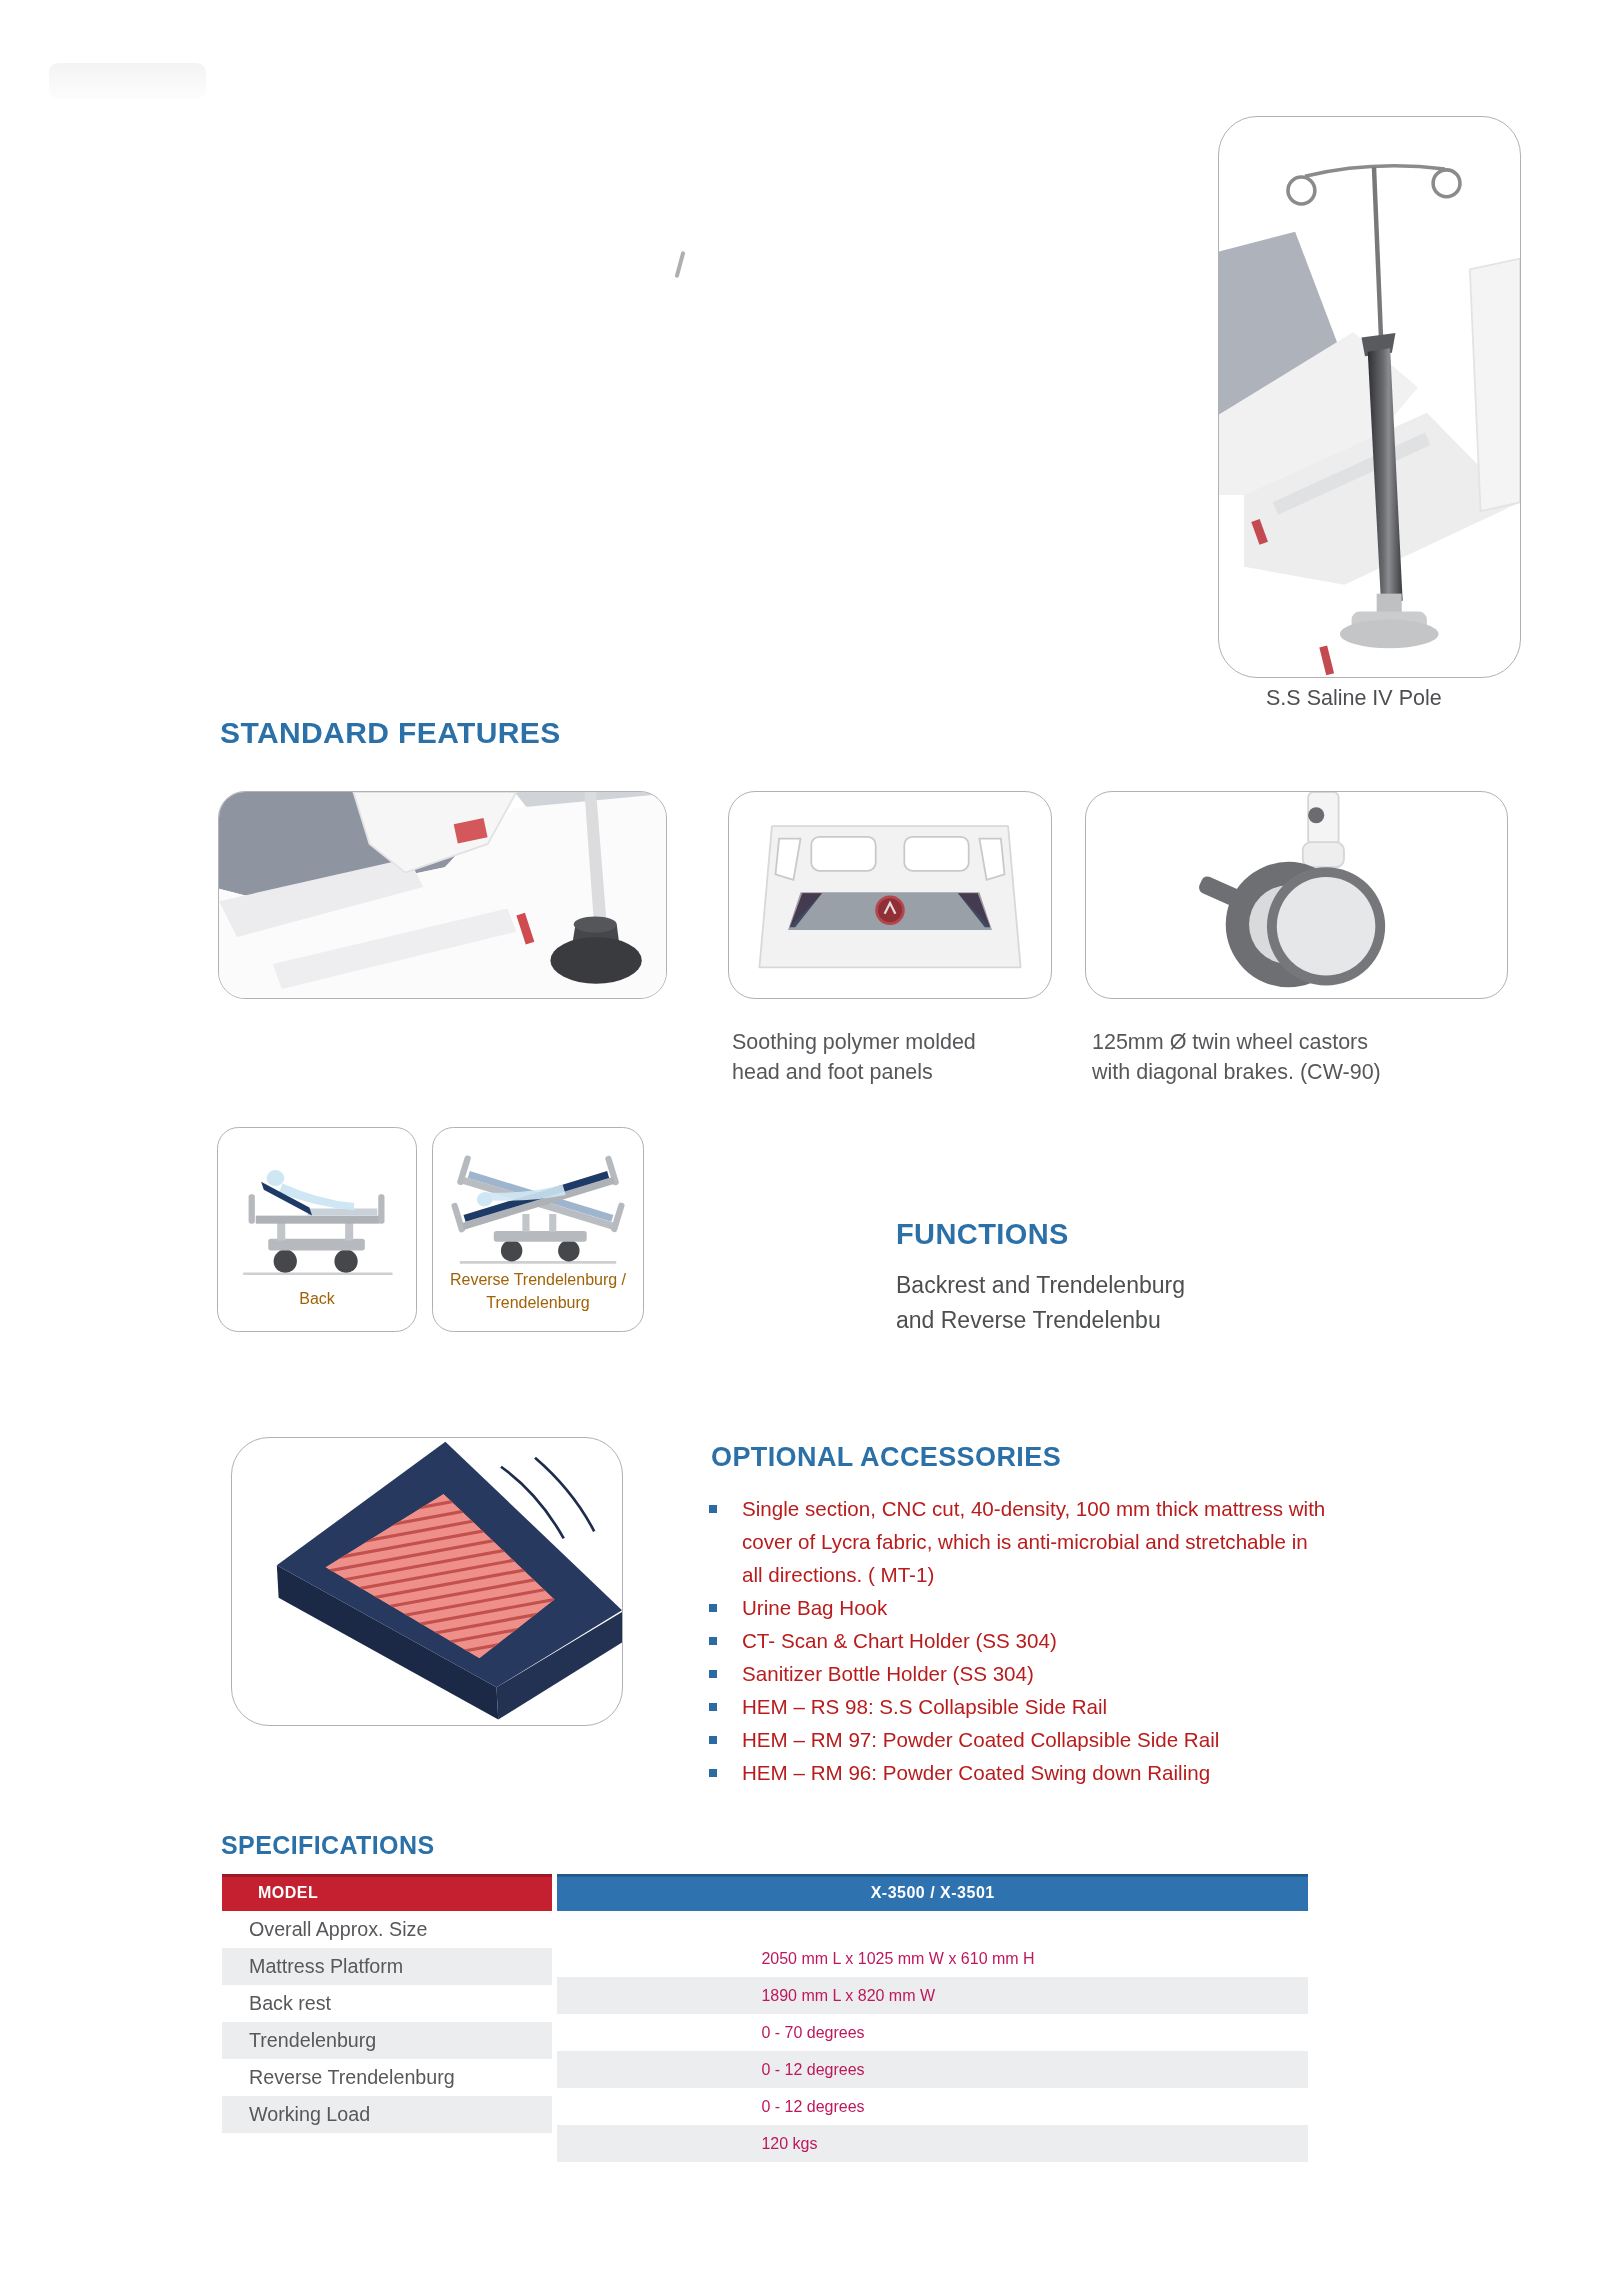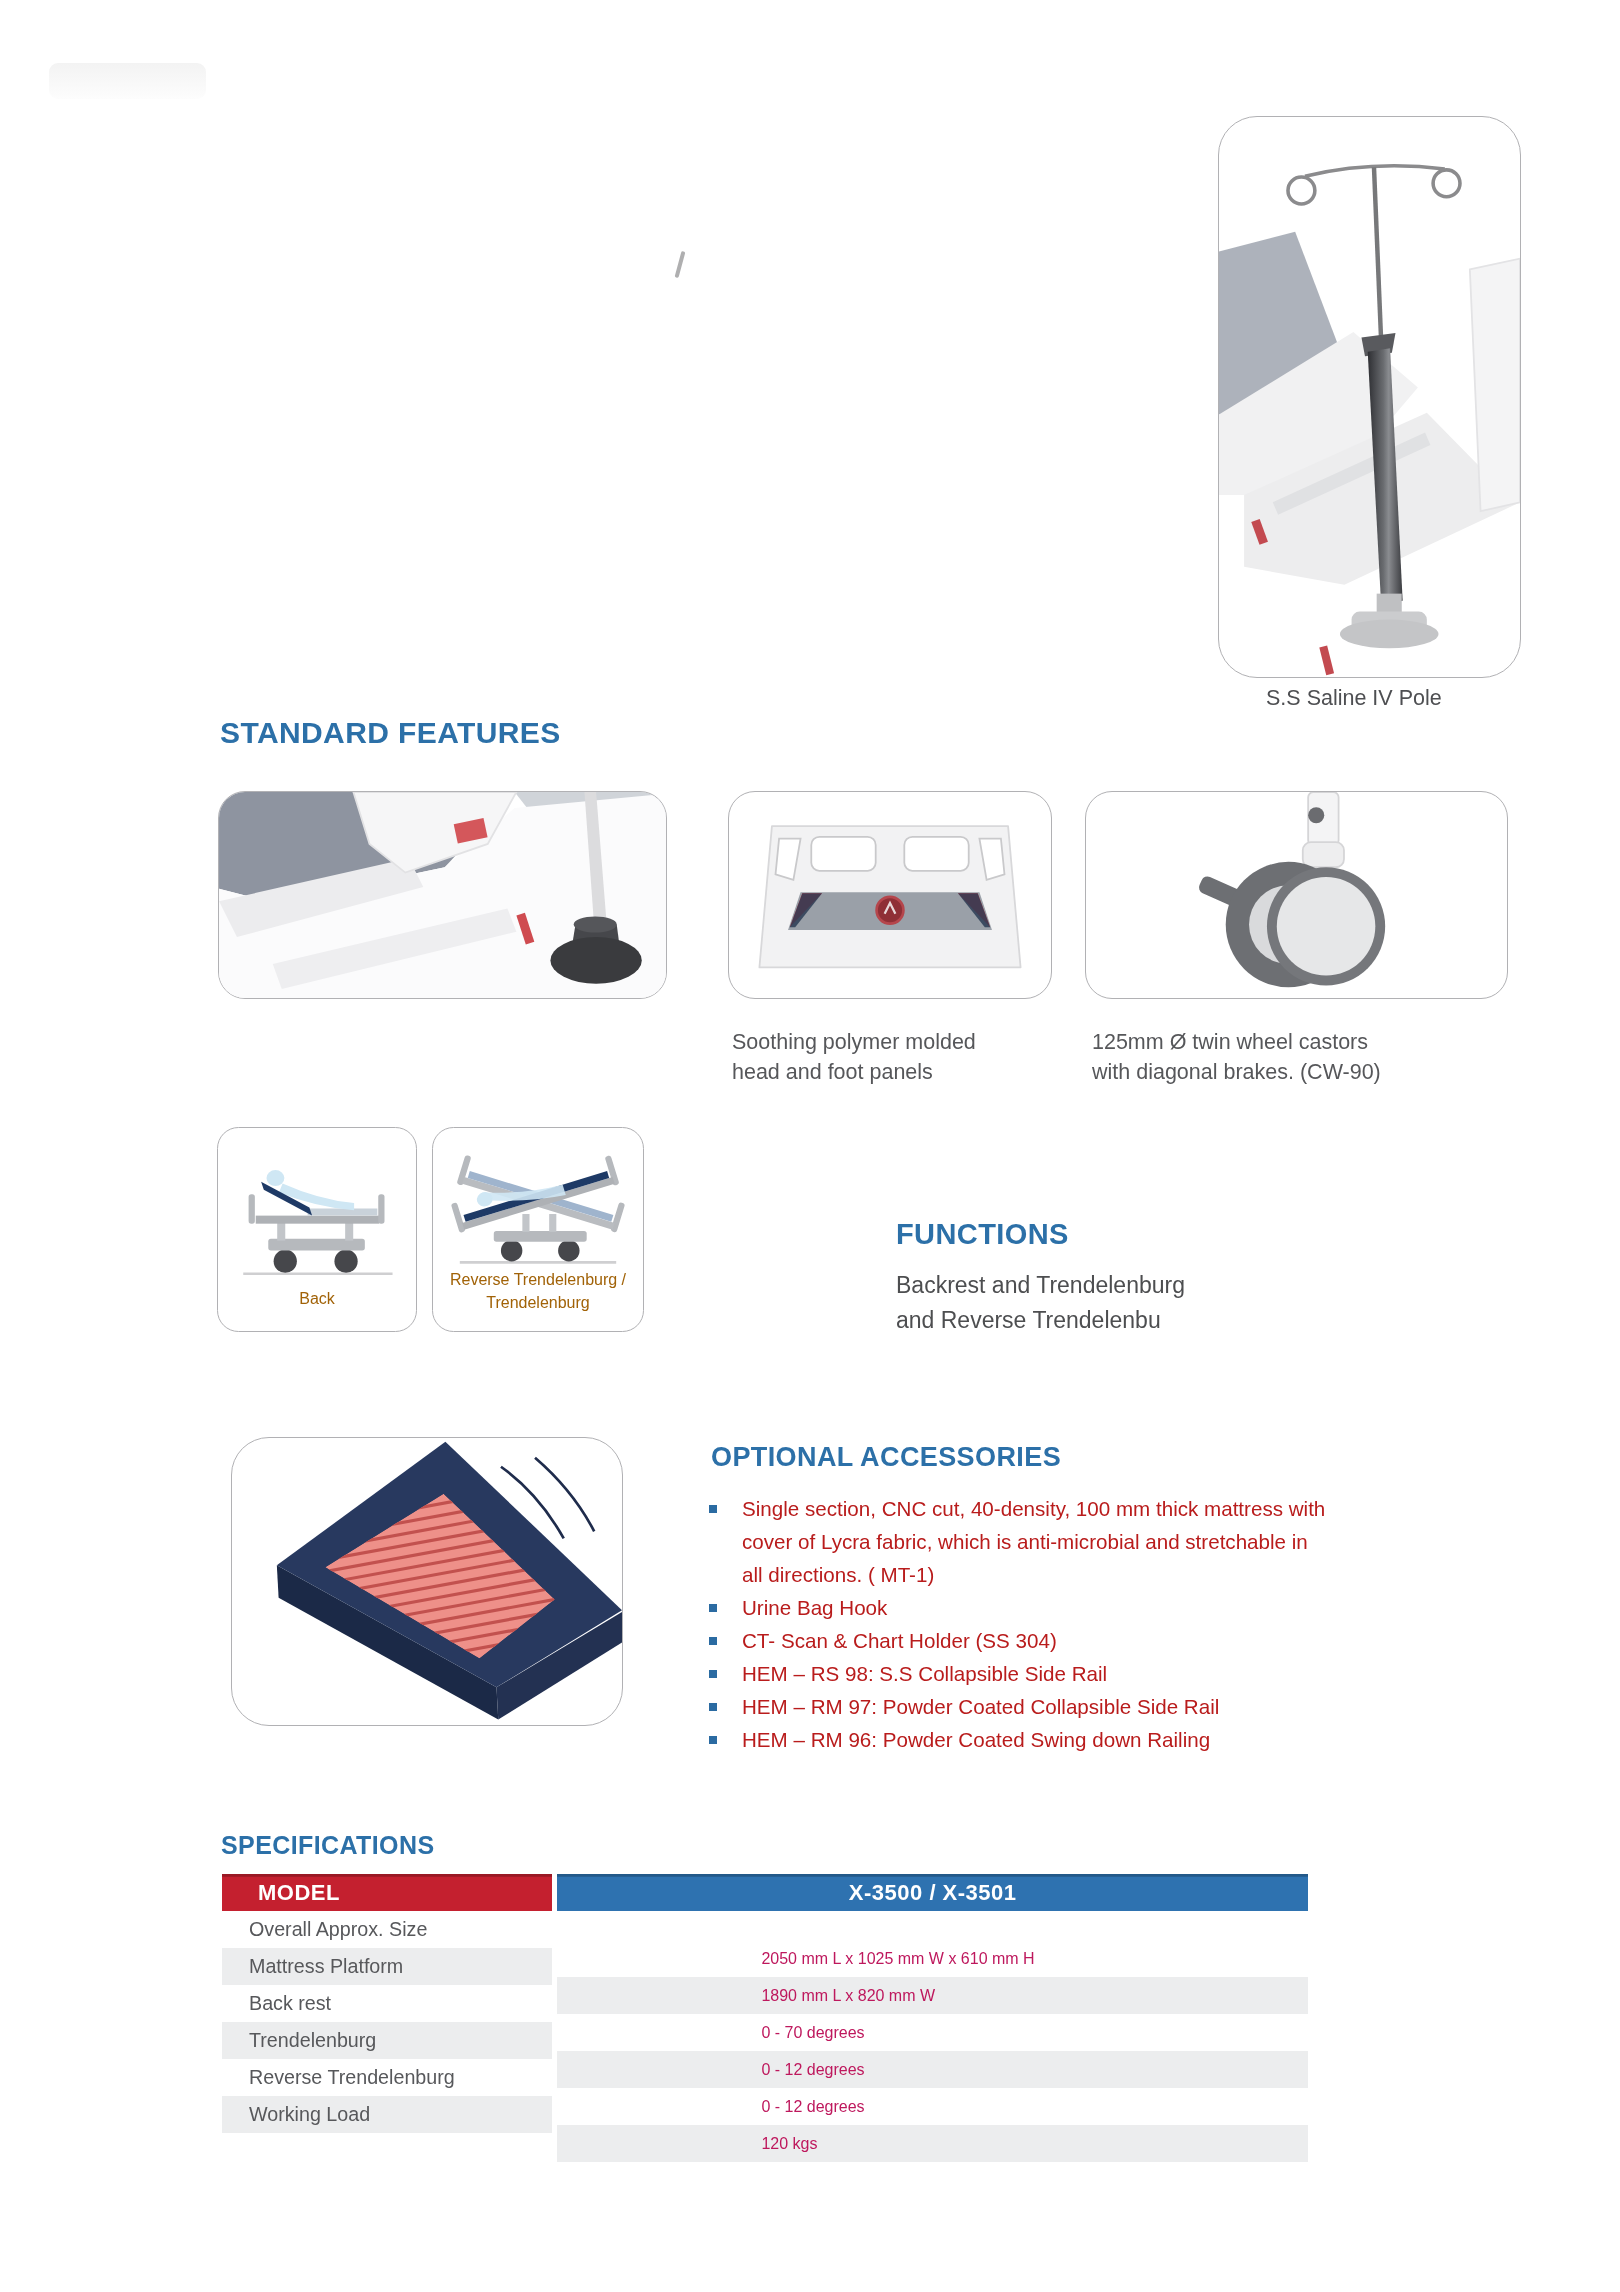--- a/index.html
+++ b/index.html
@@ -42,21 +42,21 @@
   .fn-desc{left:896px;top:1268px;width:376px;font-size:23px;line-height:35px;
     color:#4d4e50;white-space:pre-line;position:absolute;}
   
   .acc-list{left:709px;top:1492px;width:648px;position:absolute;}
   .acc-item{display:flex;gap:25px;font-size:20.6px;line-height:33px;color:#b91c1c;}
   .acc-bullet{flex:none;width:8px;height:8px;background:#2b6ba2;margin-top:12.5px;}
   .acc-text{white-space:pre-line;}
   
   .spec-table{left:222px;top:1874px;width:1086px;position:absolute;}
   .t-head{display:flex;gap:5.4px;height:37px;}
-  .th{display:flex;align-items:center;color:#ffffff;font-weight:700;font-size:22px;
+  .th{display:flex;align-items:center;color:#ffffff;font-weight:700;font-size:16px;
     letter-spacing:0.5px;box-shadow:inset 0 2.7px 0 rgba(0,0,0,.22);}
   .th-model{width:330px;background:#c4202f;padding-left:36px;box-sizing:border-box;}
   .th-value{flex:1;background:#2e72b0;justify-content:center;}
   .t-row{display:flex;gap:5.4px;height:37px;}
   .td{display:flex;align-items:center;box-sizing:border-box;height:100%;}
   .td-label{width:330px;padding-left:27px;font-size:19.7px;color:#57585b;}
   .td-value{flex:1;padding-left:204px;font-size:16px;color:#be185d;margin-top:29px;}
   .t-row.alt .td{background:#ecedee;}
 </style>
 </head>
@@ -252,20 +252,24 @@
     <div class="acc-item">
       <span class="acc-bullet"></span>
       <span class="acc-text">Urine Bag Hook</span>
     </div>
     <div class="acc-item">
       <span class="acc-bullet"></span>
       <span class="acc-text">CT- Scan &amp; Chart Holder (SS 304)</span>
     </div>
     <div class="acc-item">
       <span class="acc-bullet"></span>
+      <span class="acc-text">Sanitizer Bottle Holder (SS 304)</span>
+    </div>
+    <div class="acc-item">
+      <span class="acc-bullet"></span>
       <span class="acc-text">HEM – RS 98: S.S Collapsible Side Rail</span>
     </div>
     <div class="acc-item">
       <span class="acc-bullet"></span>
       <span class="acc-text">HEM – RM 97: Powder Coated Collapsible Side Rail</span>
     </div>
     <div class="acc-item">
       <span class="acc-bullet"></span>
       <span class="acc-text">HEM – RM 96: Powder Coated Swing down Railing</span>
     </div>

